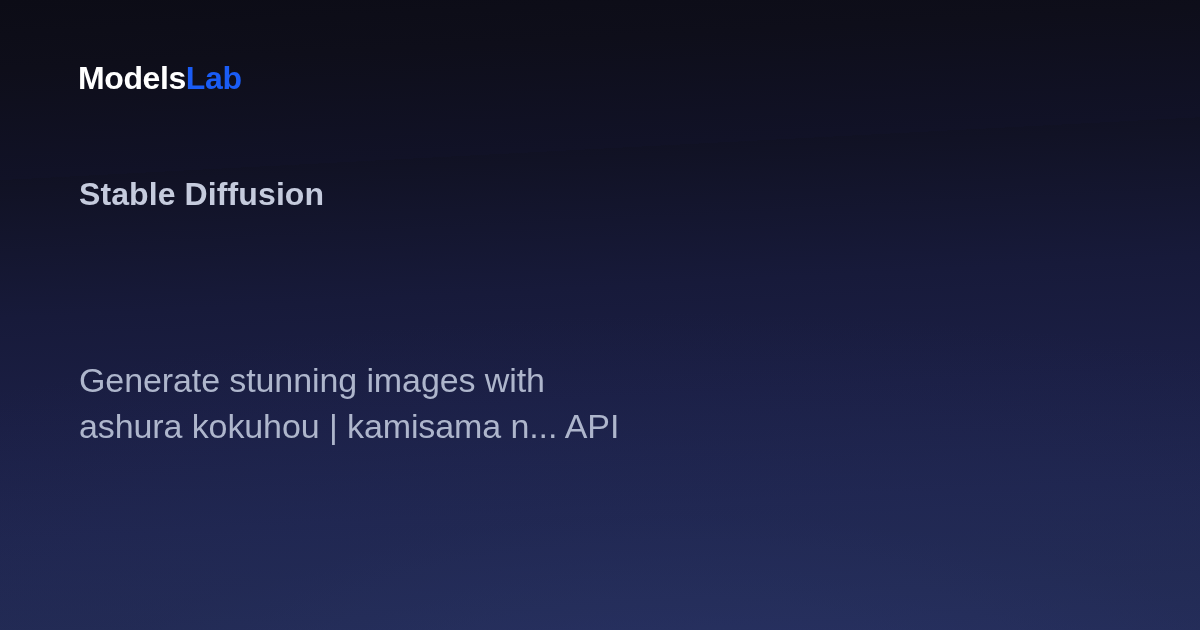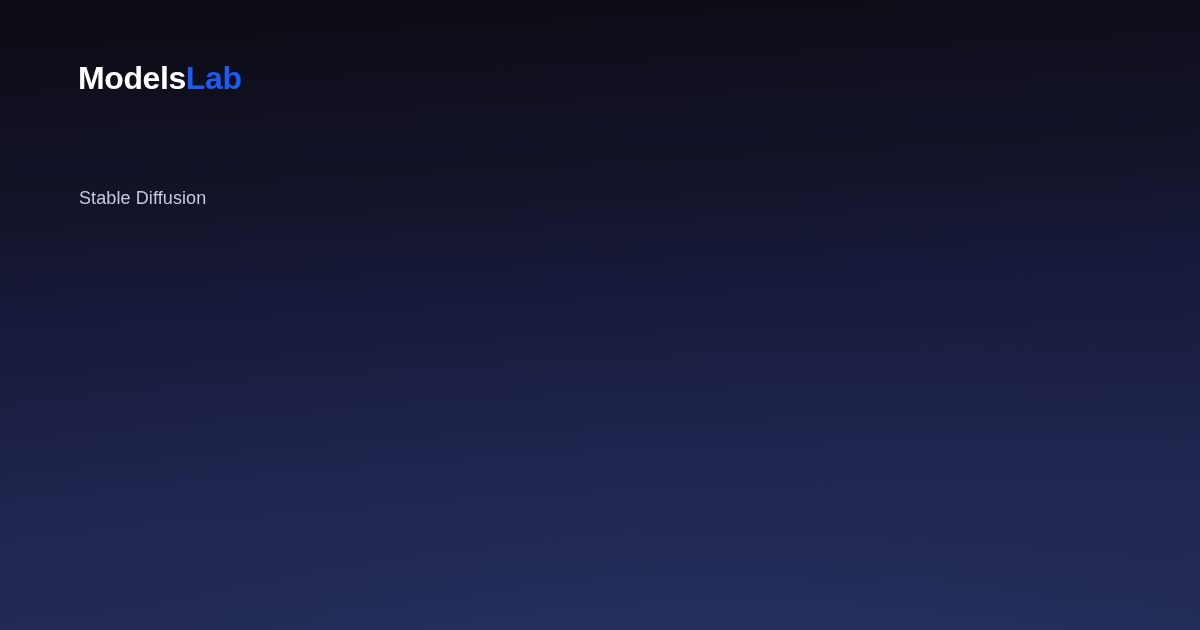--- a/index.html
+++ b/index.html
@@ -64,23 +64,23 @@
     line-height: 1;
     white-space: nowrap;
   }
   .brand-models { color: #ffffff; }
   .brand-lab    { color: #1a5cf5; }
 
   
   .category-label {
     position: absolute;
     left: 79px;
-    top: 188px;
-    font-size: 18px;
-    font-weight: 400;
+    top: 176px;
+    font-size: 32px;
+    font-weight: 700;
     letter-spacing: 0.1px;
     line-height: 1.15;
     color: #c5cbdd;
     white-space: nowrap;
   }
 
   
   .card-title {
     position: absolute;
     left: 78px;
@@ -117,15 +117,19 @@
 <div id="og-card">
   <div class="layer">
 
     <div class="brand-logo">
       <span class="brand-models">Models</span><span class="brand-lab">Lab</span>
     </div>
 
     <div class="category-label">Stable Diffusion</div>
 
 
+    <p class="card-description">
+      <span class="desc-line">Generate stunning images with</span>
+      <span class="desc-line">ashura kokuhou | kamisama n... API</span>
+    </p>
 
   </div>
 </div>
 
 </body></html>

